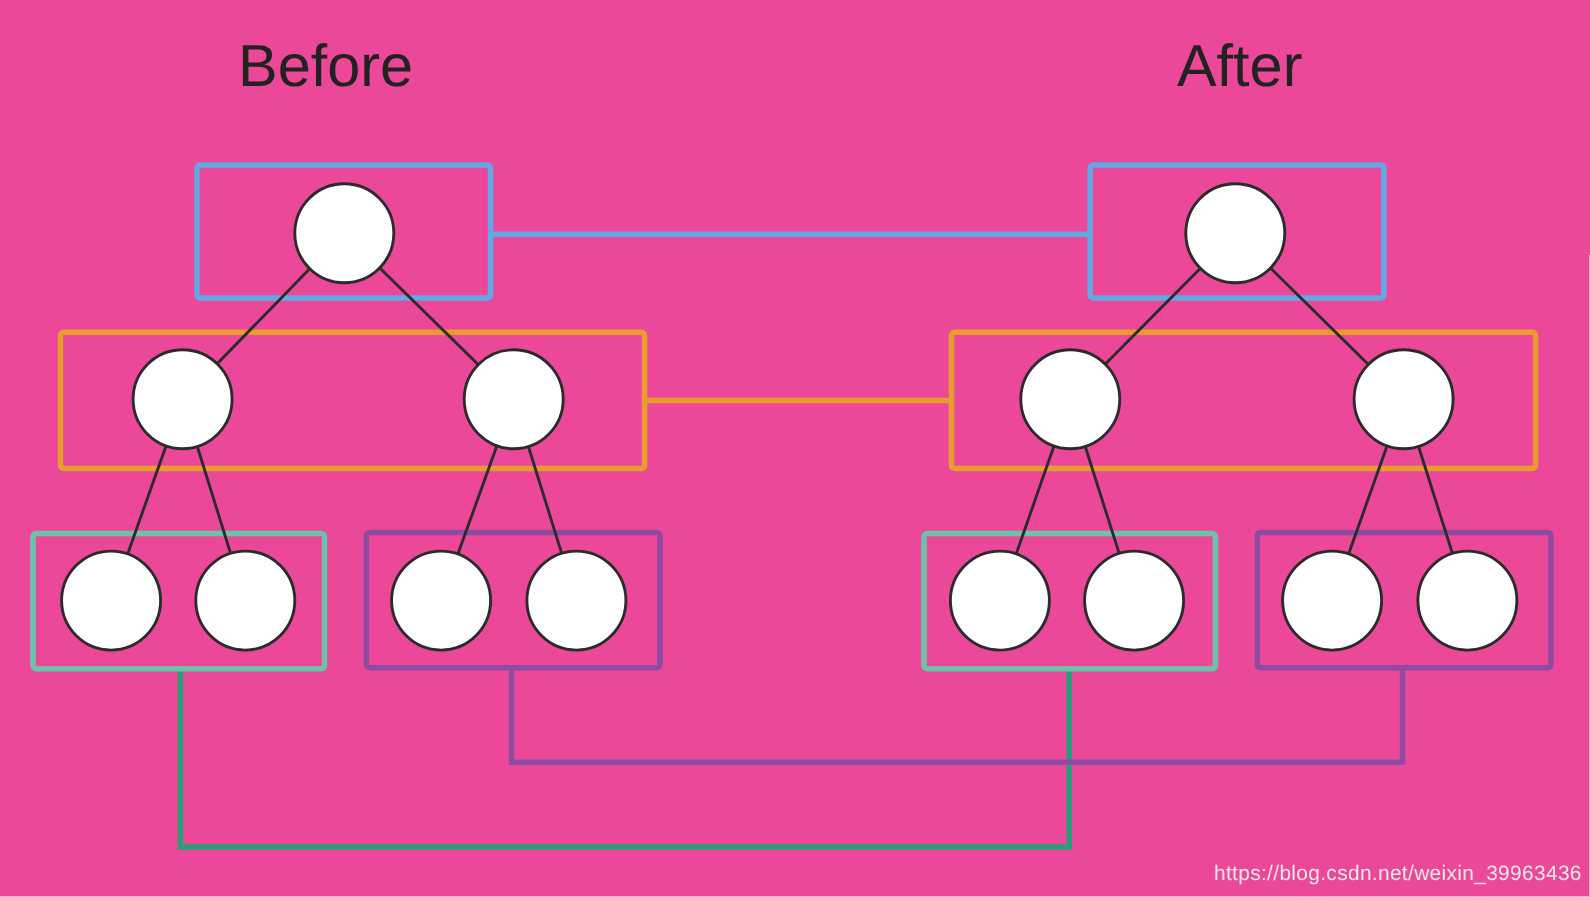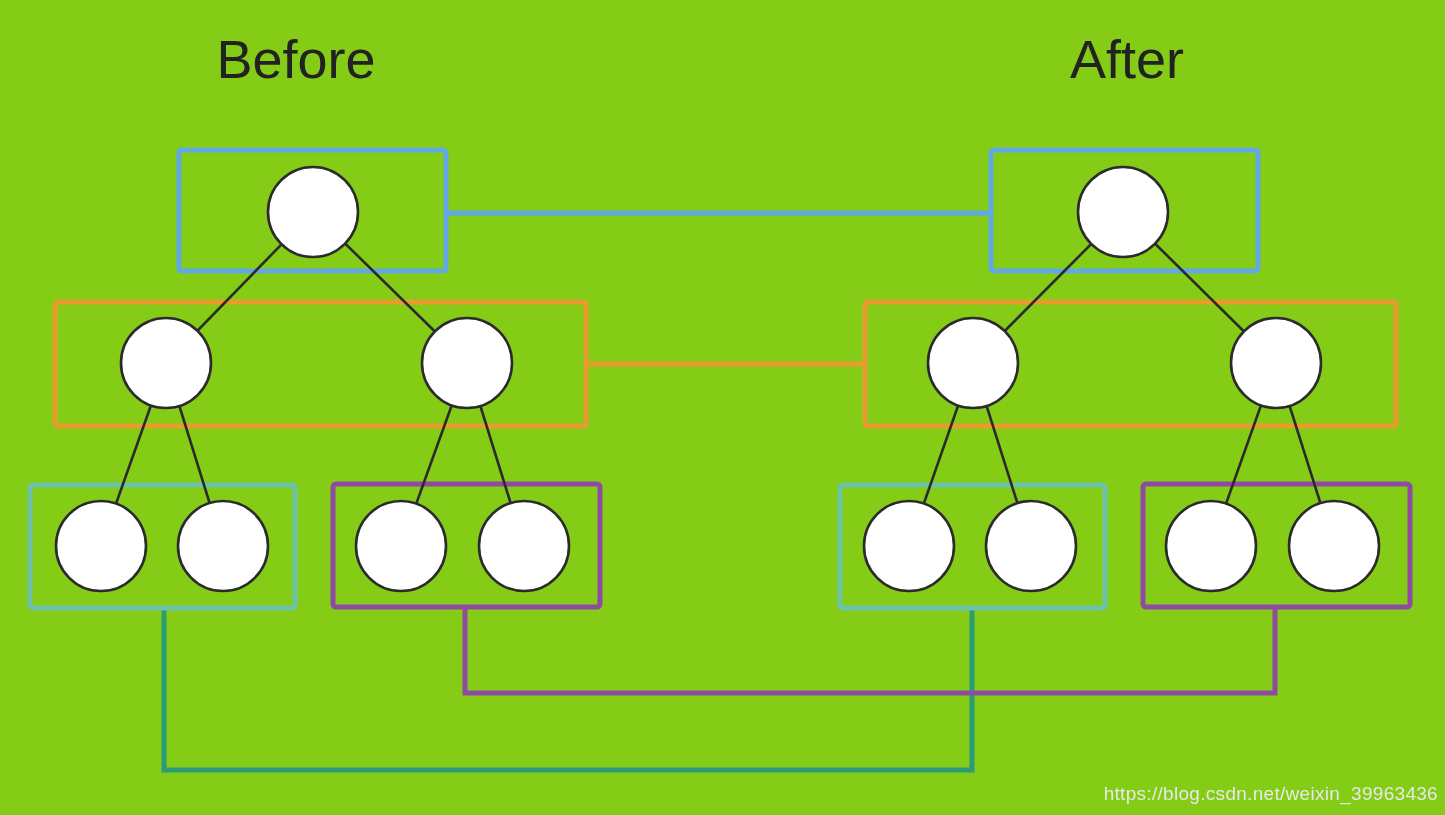--- a/index.html
+++ b/index.html
@@ -11,21 +11,21 @@
   body {
     font-family: "Liberation Sans", sans-serif;
     width: 1445px;
     height: 815px;
     overflow: hidden;
   }
   #stage {
     position: relative;
     width: 1445px;
     height: 815px;
-    background: #84cc16;
+    background: #ec4899;
   }
   #diagram-svg {
     position: absolute;
     left: 0;
     top: 0;
     width: 1445px;
     height: 815px;
     display: block;
   }
   .heading-text {

